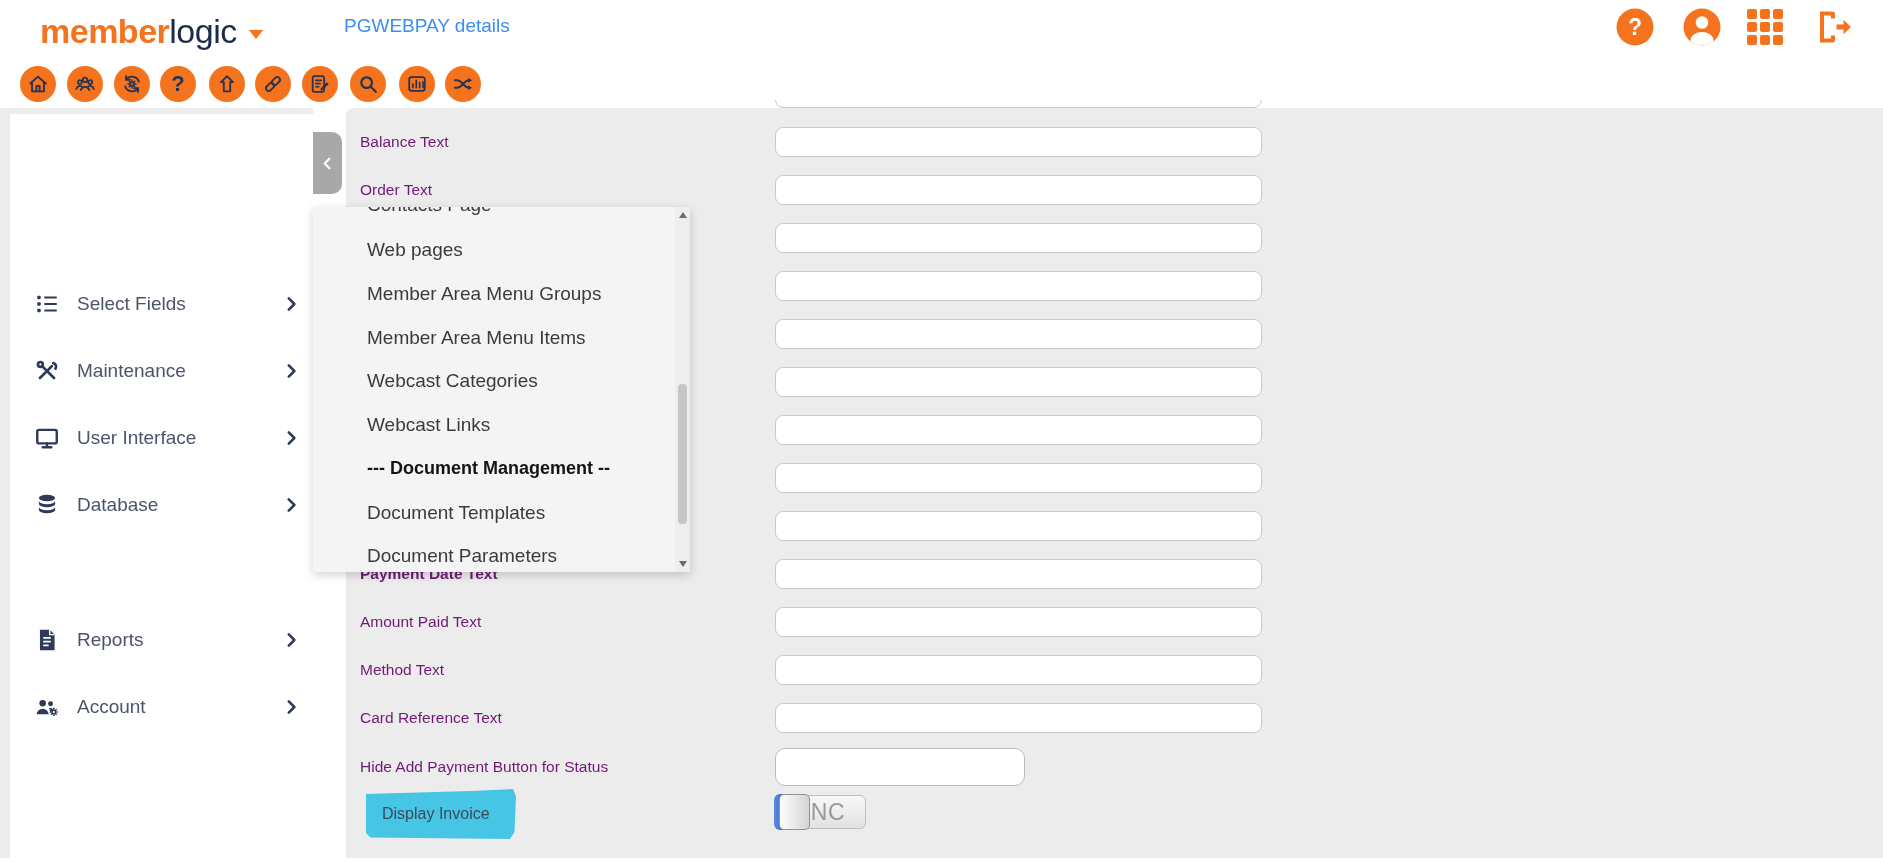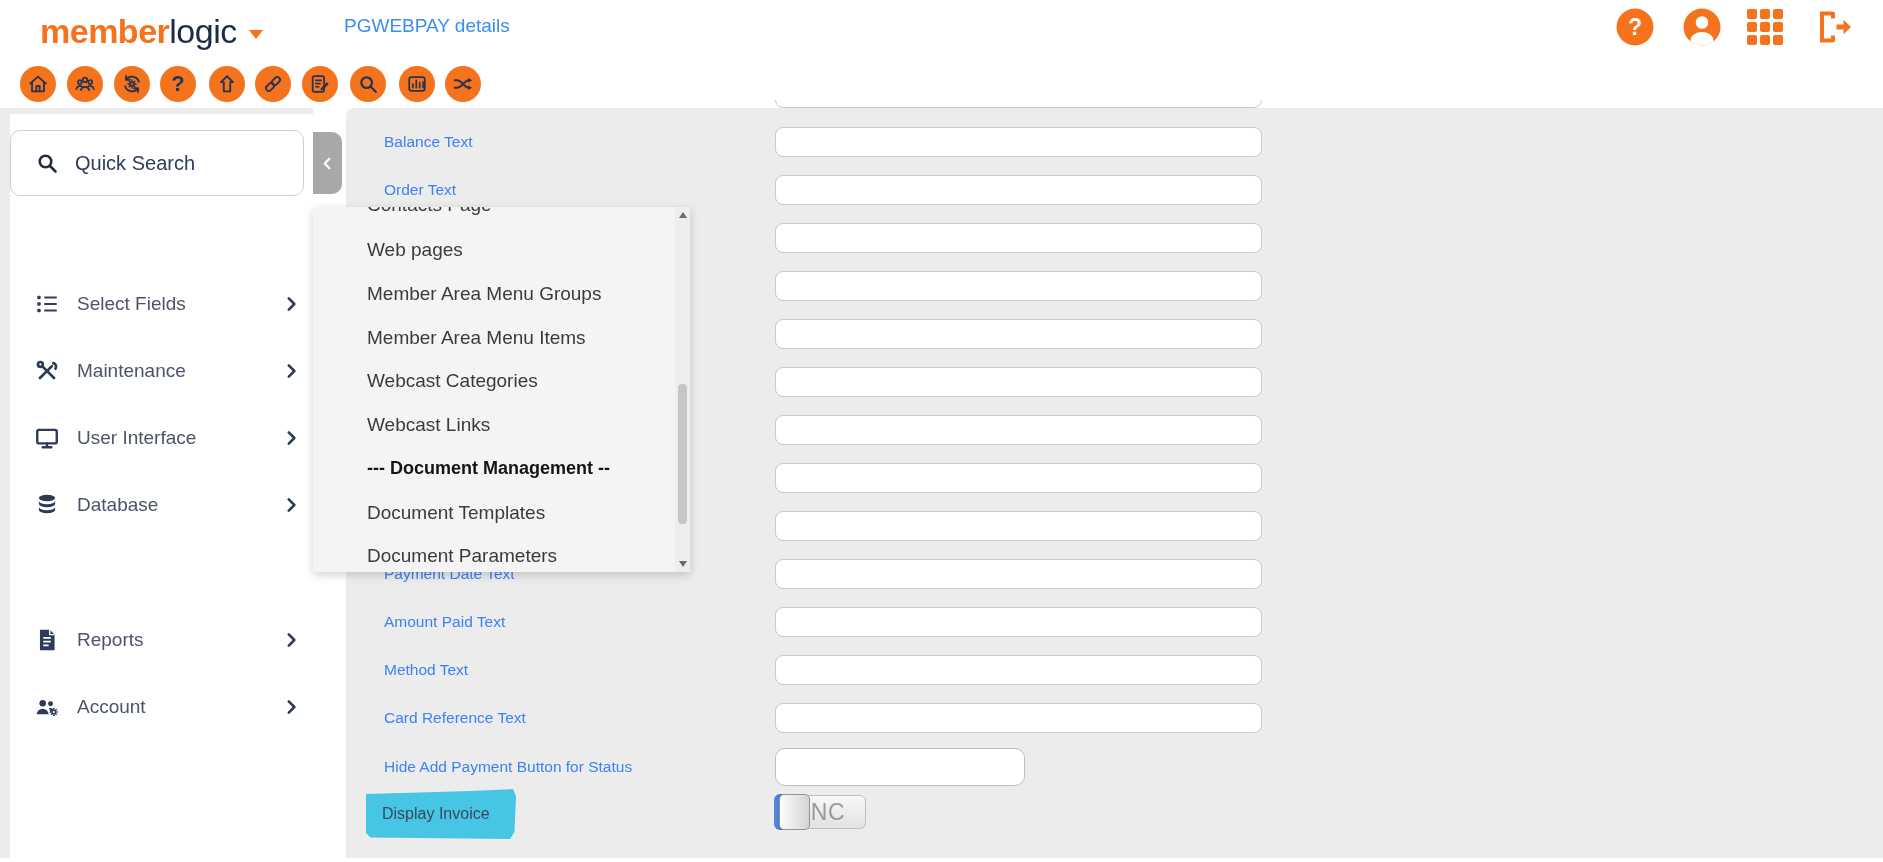--- a/index.html
+++ b/index.html
@@ -41,21 +41,21 @@
   .side-item.active .si-label{color:#f4731c;}
   .si-chev{position:absolute;left:272px;width:18px;height:18px;color:#2e3a59;}
   .si-chev svg{width:18px;height:18px;}
   .side-item.active .si-chev{color:#f4731c;}
   .chev-flip svg{transform:scaleX(-1);}
 
   .handle{position:absolute;left:313px;top:132px;width:29px;height:62px;background:#a8a8a8;border-radius:0 10px 10px 0;z-index:4;display:flex;align-items:center;justify-content:center;cursor:pointer;color:#fff;}
   .handle svg{width:15px;height:15px;transform:scaleX(-1);}
 
   
-  .form-label{position:absolute;left:384px;font-size:15.5px;color:#3b82f6;z-index:2;line-height:20px;}
+  .form-label{position:absolute;left:360px;font-size:15.5px;color:#701a75;z-index:2;line-height:20px;}
   .finput{position:absolute;left:775px;width:487px;height:30px;background:#fff;border:1px solid #c9c9c9;border-radius:8px;box-sizing:border-box;z-index:2;outline:none;font-size:15px;color:#333;padding:0 10px;font-family:inherit;}
   .finput.short{width:250px;height:38px;border-radius:10px;border-color:#bdbdbd;}
 
   .hl{position:absolute;left:366px;top:789px;width:150px;height:50px;background:#47c5e5;z-index:2;display:flex;align-items:center;clip-path:polygon(0% 10%,70% 4%,98% 0%,100% 14%,99% 86%,96% 100%,3% 97%,0% 88%);}
   .hl span{margin-left:16px;font-size:16px;color:#39495e;}
 
   .toggle{position:absolute;left:774px;top:795px;width:80px;height:34px;z-index:2;cursor:pointer;}
   .tg-track{position:absolute;left:0;top:0;width:92px;height:34px;border:1px solid #bfbfbf;border-radius:6px;background:linear-gradient(180deg,#f8f8f8,#e2e2e2);box-sizing:border-box;}
   .tg-blue{position:absolute;left:0;top:-1px;width:12px;height:36px;border-radius:6px 0 0 6px;background:linear-gradient(90deg,#5b8be0,#2f5fc0);}
   .tg-knob{position:absolute;left:5px;top:-1px;width:31px;height:36px;border:1px solid #949494;border-radius:5px;background:linear-gradient(90deg,#fdfdfd,#d4d4d4);box-sizing:border-box;}
@@ -186,27 +186,20 @@
       <div class="tb-circle" style="left: 445px;">
         <svg viewBox="0 0 24 24" fill="none" stroke="currentColor" stroke-linecap="round" stroke-linejoin="round" stroke-width="2.1">
           <path d="M3 8 h2.5 c5.5 0 7.5 8 13 8 M3 16 h2.5 c5.5 0 7.5-8 13-8"></path>
           <path d="M17.5 5.5 L22 8 l-4.5 2.5 z" fill="currentColor" stroke="none"></path>
           <path d="M17.5 13.5 L22 16 l-4.5 2.5 z" fill="currentColor" stroke="none"></path>
         </svg>
       </div>
     </div>
 
   <div class="sidebar" id="sidebar">
-    <div class="qsearch">
-      <svg viewBox="0 0 24 24" fill="none" stroke="currentColor" stroke-width="2.6" stroke-linecap="round">
-          <circle cx="10.5" cy="10.5" r="5.8"></circle>
-          <path d="M15 15 L20.5 20.5"></path>
-        </svg>
-      <input placeholder="Quick Search" style="">
-    </div>
       <div class="side-item" style="top: 160px;">
         <span class="si-icon"><svg viewBox="0 0 24 24" fill="currentColor">
             <rect x="3" y="4.4" width="3.2" height="3.2" rx="1"></rect>
             <rect x="3" y="10.4" width="3.2" height="3.2" rx="1"></rect>
             <rect x="3" y="16.4" width="3.2" height="3.2" rx="1"></rect>
             <path d="M9.5 5.1h11.5v1.9H9.5z M9.5 11.1h11.5v1.9H9.5z M9.5 17.1h11.5v1.9H9.5z"></path>
           </svg></span>
         <span class="si-label">Select Fields</span>
         <span class="si-chev"><svg viewBox="0 0 24 24" fill="none" stroke="currentColor" stroke-linecap="round" stroke-linejoin="round" stroke-width="3.4">
             <path d="M9 4.5 L16.5 12 L9 19.5"></path>
@@ -285,21 +278,21 @@
       <input class="finput" value="" style="top: 127px;">
       <div class="form-label" style="top: 180px;">Order Text</div>
       <input class="finput" value="" style="top: 175px;">
       <input class="finput" value="" style="top: 223px;">
       <input class="finput" value="" style="top: 271px;">
       <input class="finput" value="" style="top: 319px;">
       <input class="finput" value="" style="top: 367px;">
       <input class="finput" value="" style="top: 415px;">
       <input class="finput" value="" style="top: 463px;">
       <input class="finput" value="" style="top: 511px;">
-      <div class="form-label" style="top: 564px;">Payment Date Text</div>
+      <div class="form-label" style="top: 564px; font-weight: bold;">Payment Date Text</div>
       <input class="finput" value="" style="top: 559px;">
       <div class="form-label" style="top: 612px;">Amount Paid Text</div>
       <input class="finput" value="" style="top: 607px;">
       <div class="form-label" style="top: 660px;">Method Text</div>
       <input class="finput" value="" style="top: 655px;">
       <div class="form-label" style="top: 708px;">Card Reference Text</div>
       <input class="finput" value="" style="top: 703px;">
       <div class="form-label" style="top: 757px;">Hide Add Payment Button for Status</div>
       <input class="finput short" value="" style="top: 748px;">
     </div>

